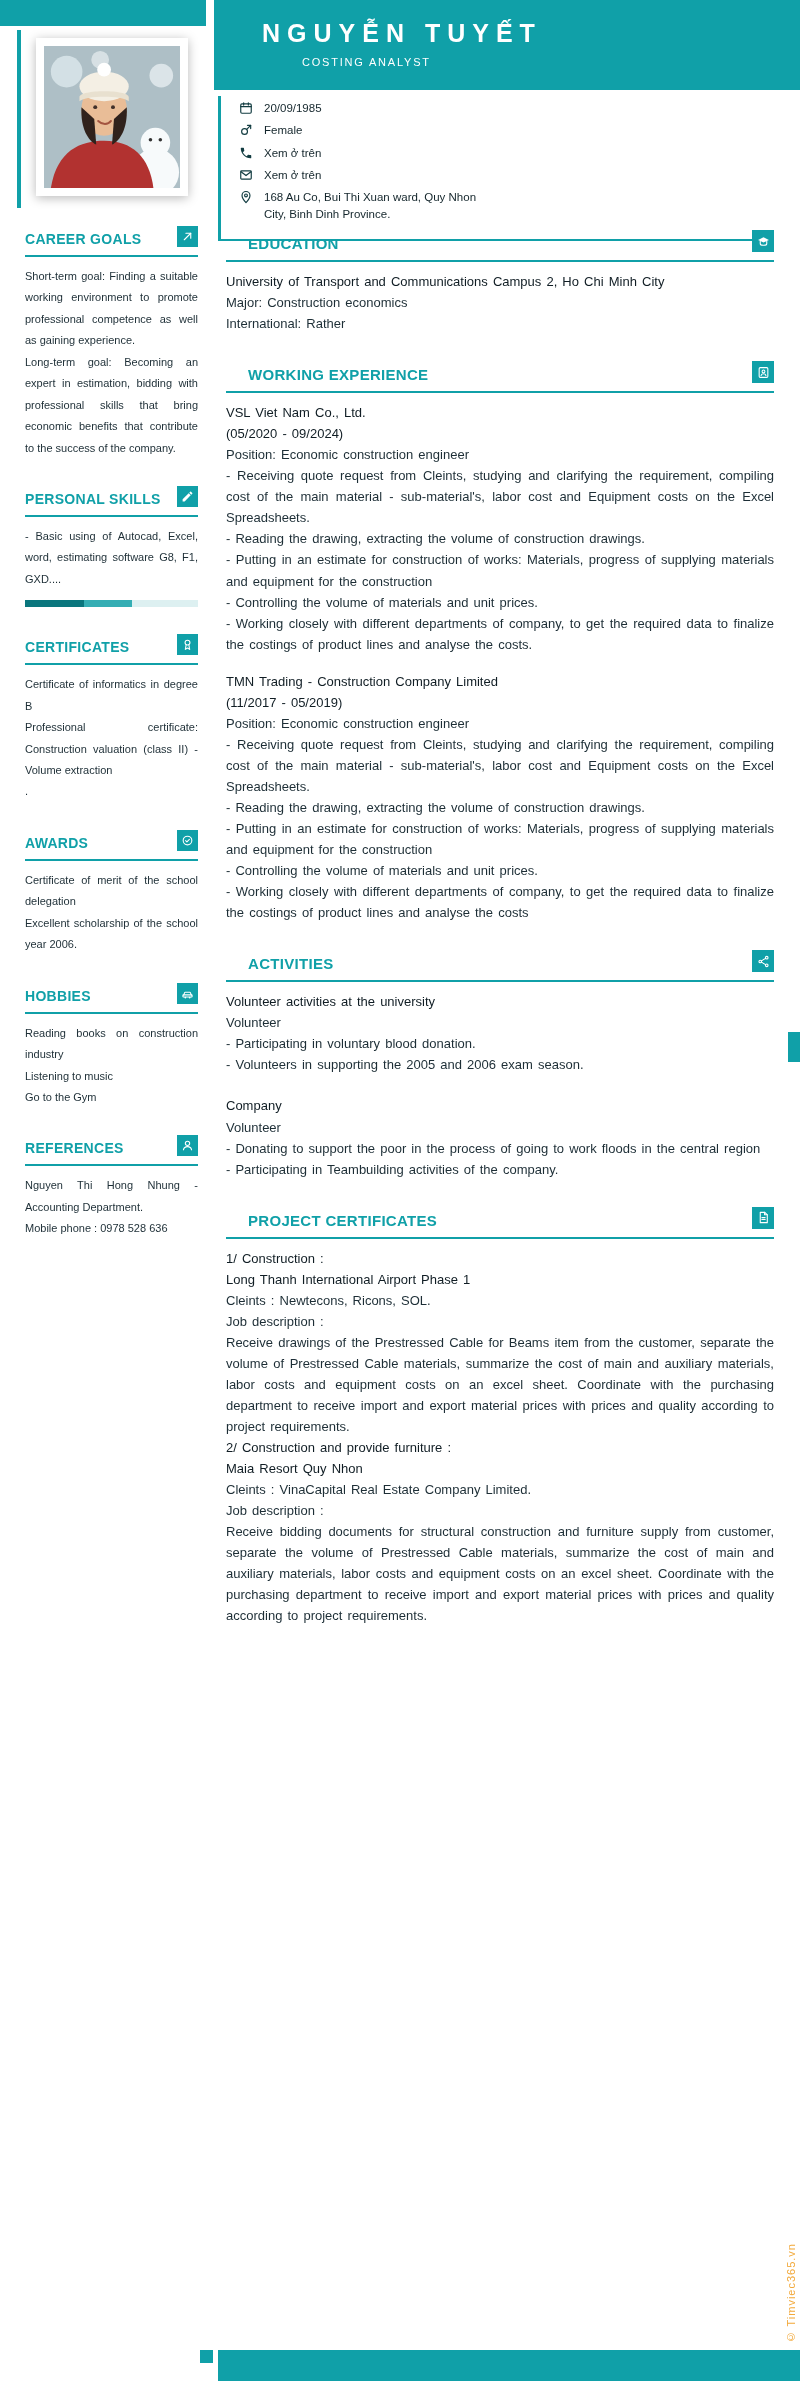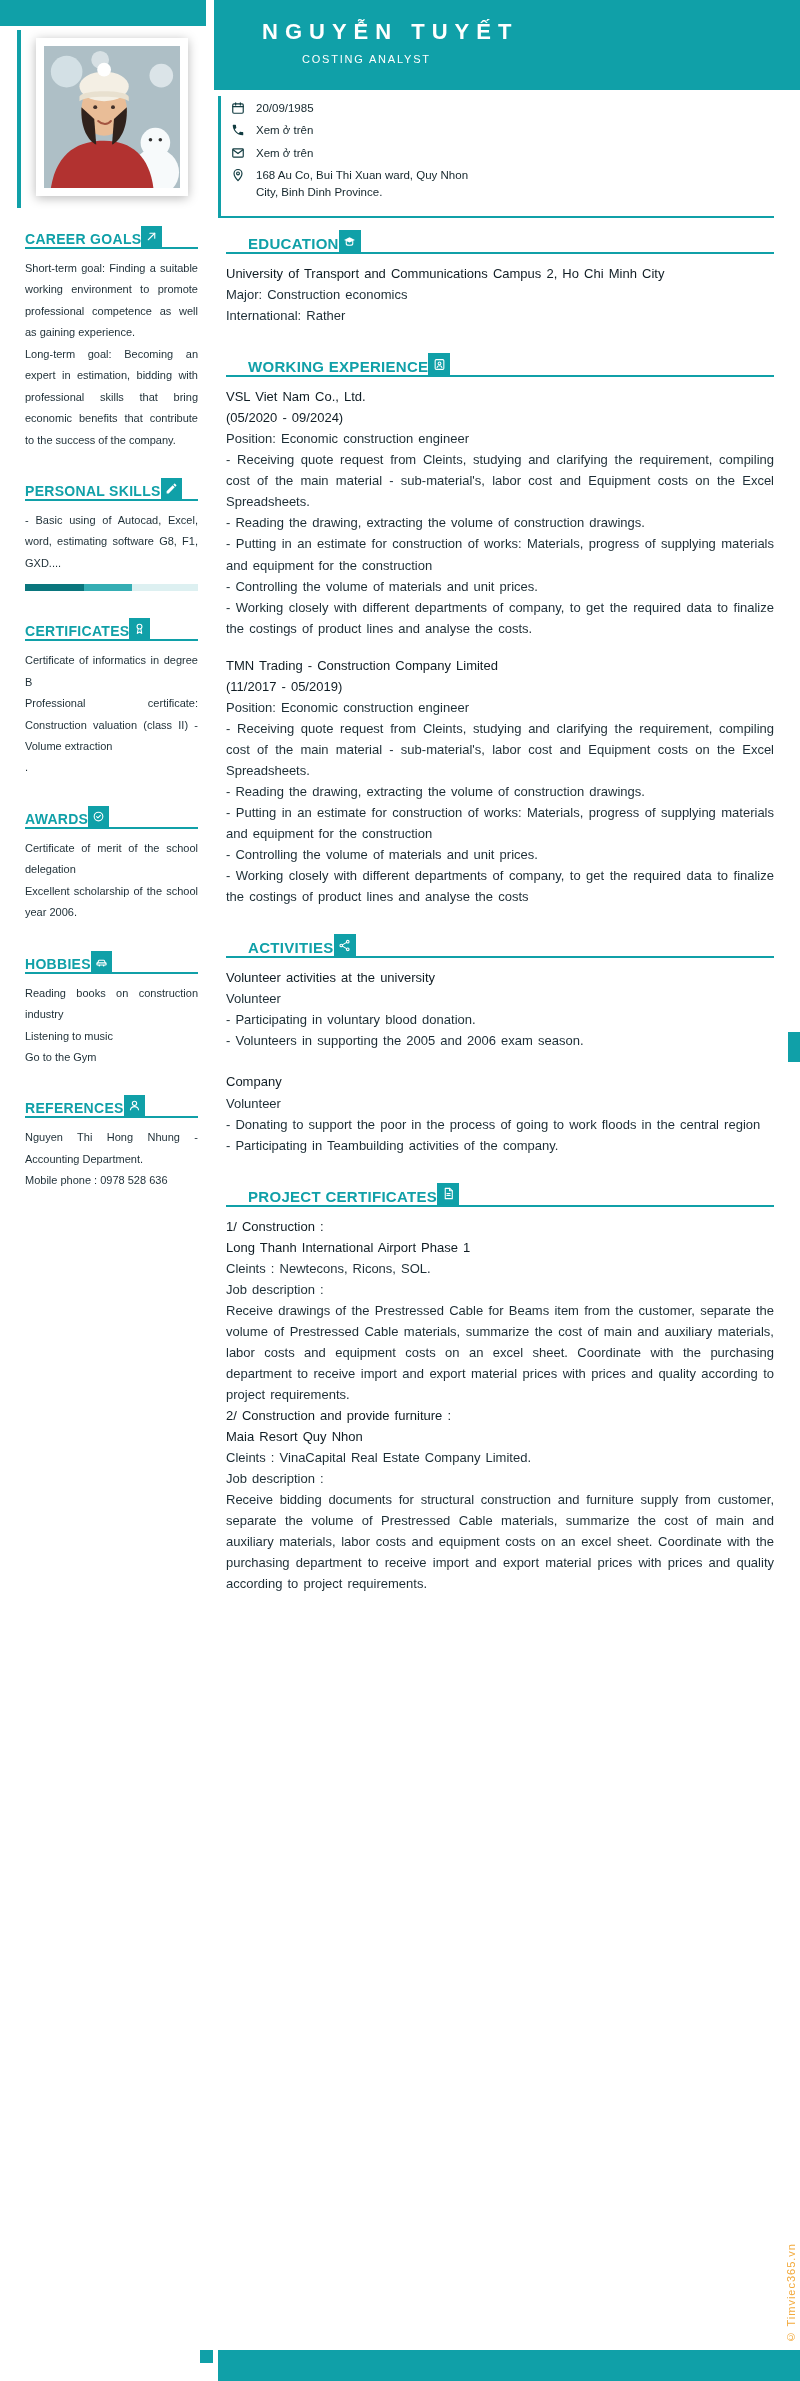--- a/index.html
+++ b/index.html
@@ -11,39 +11,39 @@
   *{box-sizing:border-box;}
   html,body{margin:0;padding:0;background:#ffffff;}
   .page{
     position:relative;width:800px;height:2381px;margin:0 auto;
     background:#fff;overflow:hidden;
     font-family:"Liberation Sans",sans-serif;color:var(--ink);
   }
   
   .top-left-strip{position:absolute;left:0;top:0;width:206px;height:26px;background:var(--teal);}
   .header{position:absolute;left:214px;top:0;width:586px;height:90px;background:var(--teal);color:#fff;padding:19px 0 0 48px;}
-  .header .name{font-size:22px;font-weight:bold;letter-spacing:7px;}
+  .header .name{font-size:25px;font-weight:bold;letter-spacing:7px;}
   .header .role{margin-top:8px;font-size:11px;letter-spacing:1.8px;margin-left:40px;}
   
   .photo-accent{position:absolute;left:17px;top:30px;width:4px;height:178px;background:var(--teal);}
   .photo-card{position:absolute;left:36px;top:38px;width:152px;height:158px;background:#fff;box-shadow:0 2px 10px rgba(0,0,0,.28);padding:8px;}
   .photo{width:100%;height:100%;display:block;}
   
-  .contact{position:absolute;left:218px;top:96px;width:556px;border-left:3px solid var(--teal);border-bottom:2px solid var(--teal);padding:4px 0 10px 10px;}
+  .contact{position:absolute;left:218px;top:96px;width:556px;border-left:3px solid var(--teal);border-bottom:2px solid var(--teal);padding:4px 0 10px 18px;}
   .contact-row{display:flex;align-items:flex-start;gap:10px;margin-bottom:5px;font-size:11.5px;line-height:1.5;color:#14262c;}
   .contact-row .cic{width:15px;height:15px;flex:0 0 15px;color:#123c41;margin-top:1px;}
   .contact-row .cic svg{width:14px;height:14px;stroke:currentColor;fill:none;stroke-width:2;stroke-linecap:round;stroke-linejoin:round;}
   .contact-row .cic svg .fl{fill:currentColor;stroke:none;}
   .addr-line{display:block;}
   
   .left-col{position:absolute;left:25px;top:226px;width:173px;}
   .right-col{position:absolute;left:226px;top:230px;width:548px;}
   
   .sec{margin-bottom:27px;}
-  .sec-head{display:flex;align-items:flex-end;justify-content:flex-start;border-bottom:2px solid var(--teal);padding-bottom:0;}
+  .sec-head{display:flex;align-items:flex-end;justify-content:space-between;border-bottom:2px solid var(--teal);padding-bottom:8px;}
   .sec-title{color:var(--teal);font-weight:bold;font-size:14px;letter-spacing:.3px;}
   .right-col .sec-title{font-size:15px;margin-left:22px;}
   .sec-icon{width:21px;height:21px;background:var(--teal);display:flex;align-items:center;justify-content:center;flex:0 0 21px;}
   .right-col .sec-icon{width:22px;height:22px;flex:0 0 22px;}
   .sec-icon svg{width:13px;height:13px;stroke:#fff;fill:none;stroke-width:2;stroke-linecap:round;stroke-linejoin:round;}
   .sec-icon svg .fl{fill:#fff;stroke:none;}
   .sec-body{margin-top:9px;}
   
   .left-col p{margin:0;font-size:11px;line-height:1.95;text-align:justify;color:var(--ink);}
   .right-col p{margin:0;font-size:13px;line-height:1.62;text-align:justify;color:var(--ink);word-spacing:1.5px;}
@@ -100,20 +100,30 @@
             <rect x="3" y="5" width="18" height="16" rx="2"></rect>
             <path d="M3 9.5h18"></path>
             <path d="M8 3v4M16 3v4"></path>
           </svg>
       </span>
       <span>20/09/1985</span>
     </div>
     <div class="contact-row">
       <span class="cic">
         <svg viewBox="0 0 24 24">
+            <circle cx="9.5" cy="14.5" r="5"></circle>
+            <path d="M13.2 10.8L20 4"></path>
+            <path d="M14.5 4H20v5.5"></path>
+          </svg>
+      </span>
+      <span>Female</span>
+    </div>
+    <div class="contact-row">
+      <span class="cic">
+        <svg viewBox="0 0 24 24">
             <path class="fl" d="M6.6 10.8c1.5 3 3.6 5.1 6.6 6.6l2.2-2.2c.3-.3.7-.4 1-.2 1.1.4 2.3.6 3.6.6.6 0 1 .4 1 1V20c0 .6-.4 1-1 1C10.6 21 3 13.4 3 4c0-.6.4-1 1-1h3.5c.6 0 1 .4 1 1 0 1.2.2 2.4.6 3.6.1.3 0 .7-.2 1l-2.3 2.2z"></path>
           </svg>
       </span>
       <span>Xem ở trên</span>
     </div>
     <div class="contact-row">
       <span class="cic">
         <svg viewBox="0 0 24 24">
             <rect x="3" y="5" width="18" height="14" rx="1.5"></rect>
             <path d="M3.5 6.5L12 13l8.5-6.5"></path>

